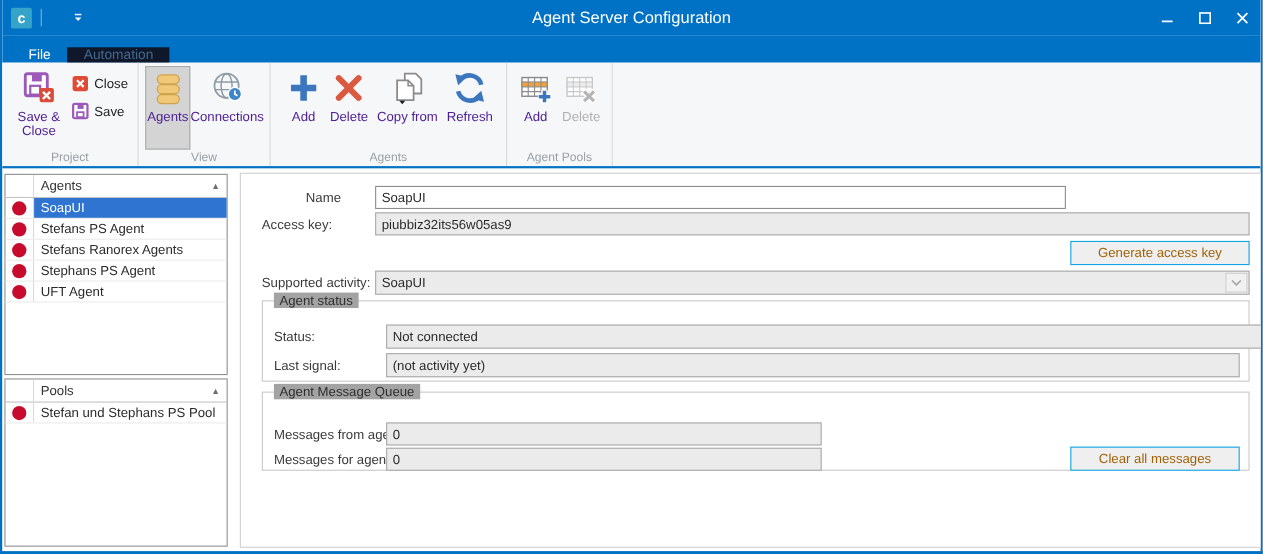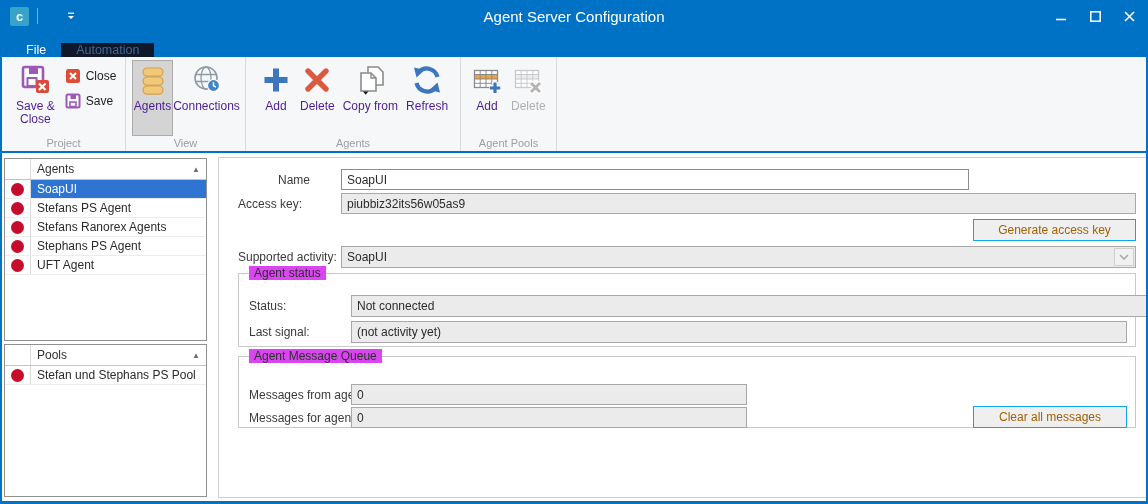--- a/index.html
+++ b/index.html
@@ -47,21 +47,21 @@
   .dot { width:13px; height:13px; border-radius:50%; background:#c70b2d; }
   
   .main-panel { position:absolute; left:216px; top:157px; width:929px; height:341px; background:#fff; border:1px solid #cfcfcf; }
   .flabel { position:absolute; font-size:12px; color:#3a3a3a; white-space:nowrap; }
   .field { position:absolute; height:21px; border:1px solid #a8a8a8; background:#ebebeb; font-size:12px; color:#2b2b2b; display:flex; align-items:center; padding:0 5px; }
   .field.editable { background:#fff; border-color:#8c8c8c; }
   .dd { padding-right:24px; }
   .dd-arrow { position:absolute; right:1px; top:1px; bottom:1px; width:20px; background:#f1f1f1; border:1px solid #cfcfcf; display:flex; align-items:center; justify-content:center; }
   .btn { position:absolute; height:22px; background:#efefef; border:1px solid #0ea5e9; font-size:12px; color:#a16207; display:flex; align-items:center; justify-content:center; }
   .groupbox { position:absolute; border:1px solid #c9c9c9; }
-  .legend { position:absolute; top:-8px; left:10px; background:#d946ef; padding:0 5px; font-size:12px; color:#2f2f2f; white-space:nowrap; }
+  .legend { position:absolute; top:-8px; left:10px; background:#a3a3a3; padding:0 5px; font-size:12px; color:#2f2f2f; white-space:nowrap; }
 </style>
 </head>
 <body>
 
 <div class="window">
 
   <div class="titlebar">
     <div class="qat">
       <div class="applogo">c</div>
       <div class="qat-sep"></div>

